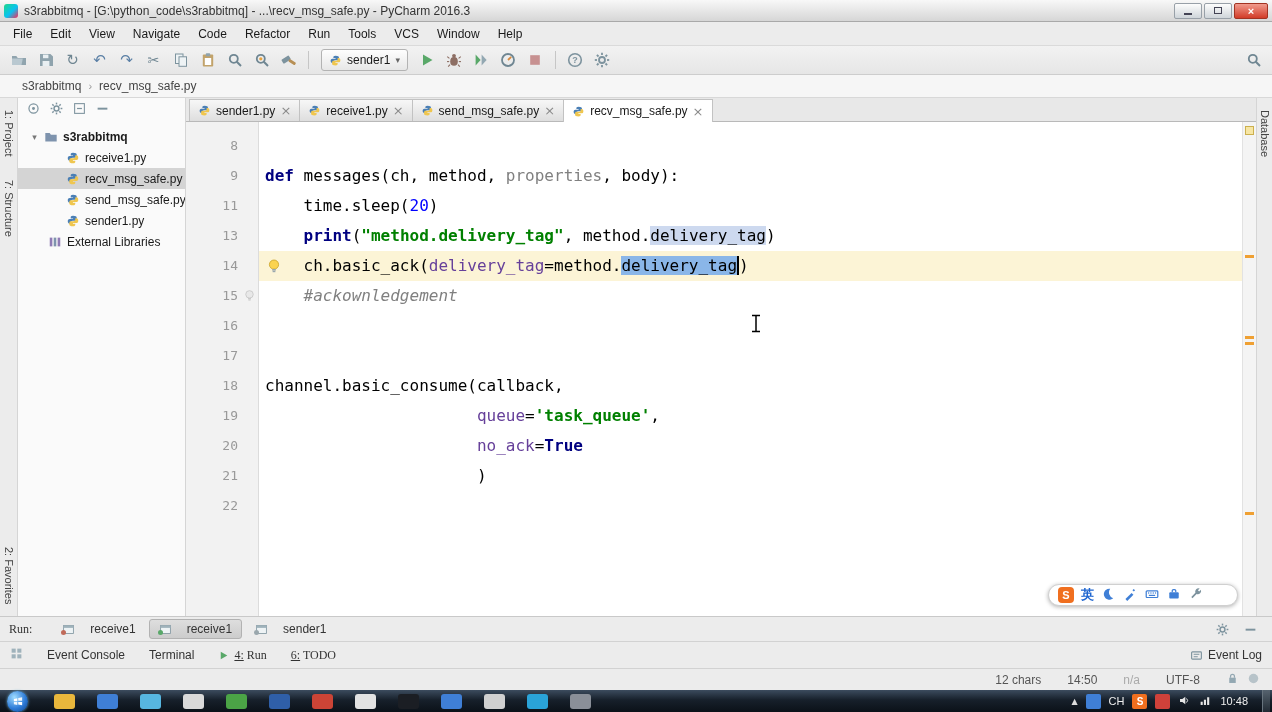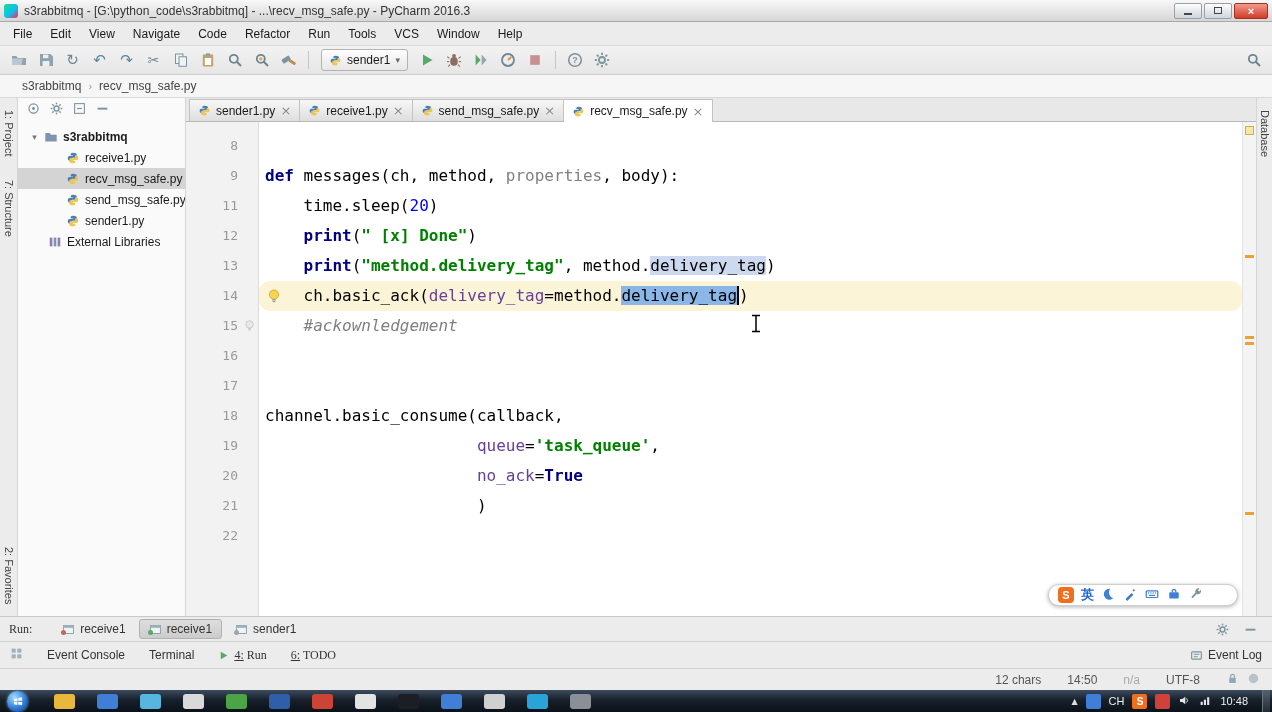--- a/index.html
+++ b/index.html
@@ -59,40 +59,40 @@
 .tab{height:22px;display:flex;align-items:center;gap:5px;padding:0 8px;border:1px solid #c2c2c2;border-bottom:none;background:linear-gradient(#f7f7f7,#dedede);margin-right:-1px;position:relative;}
 .tab.active{background:#fff;z-index:2;height:23px;margin-bottom:-1px;}
 .tab .xg{color:#8a8a8a;font-size:13px;font-family:"DejaVu Sans",sans-serif;}
 .editor-wrap{flex:1 1 auto;min-height:0;display:flex;position:relative;background:#fff;}
 .editor{flex:1 1 auto;min-width:0;display:flex;flex-direction:column;font-family:"DejaVu Sans Mono",monospace;font-size:16px;overflow:hidden;}
 .cline{display:flex;flex:0 0 30px;height:30px;}
 .cline.sp9{flex:0 0 9px;height:9px;}
 .cline.fill{flex:1 1 auto;height:auto;}
 .gut{flex:0 0 73px;background:#f2f2f2;border-right:1px solid #dcdcdc;color:#999;text-align:right;padding-right:20px;font-size:13px;line-height:30px;position:relative;}
 .codec{flex:1;white-space:pre;line-height:30px;position:relative;padding-left:6px;color:#000;}
-.cline.current .codec{background:#fcf4d6;border-radius:11px;}
+.cline.current .codec{background:#fcf4d6;}
 .tk-kw{color:#000080;font-weight:bold;}
 .tk-str{color:#008000;font-weight:bold;}
 .tk-num{color:#0000ff;}
 .tk-com{color:#808080;font-style:italic;}
 .tk-kwarg{color:#66409a;}
 .tk-un{color:#808080;}
 .tk-hl{background:#cdd9ef;}
 .tk-sel{background:#8ab6e8;}
 .caret{display:inline-block;width:2px;height:19px;background:#000;vertical-align:-4px;}
 .bulb-code{position:absolute;left:7px;top:7px;}
 .bulb-gut{position:absolute;right:2px;top:8px;}
 .vscroll{flex:0 0 14px;background:#f4f4f4;border-left:1px solid #e2e2e2;position:relative;}
 .v-ind{position:absolute;top:4px;left:2px;width:9px;height:9px;background:#f7e6a4;border:1px solid #ccb04e;}
 .v-mark{position:absolute;left:2px;width:9px;height:3px;background:#efa033;}
 
 
 .runrow{flex:0 0 24px;background:#ececec;border-top:1px solid #c9c9c9;display:flex;align-items:center;gap:3px;padding:0 9px;}
 .rr-label{color:#333;margin-right:17px;font-family:Liberation Serif, serif;}
-.rtab{height:20px;display:flex;align-items:center;gap:5px;padding:0 9px;color:#333;border:1px solid transparent;border-radius:3px;position:relative;}
+.rtab{height:20px;display:flex;align-items:center;gap:15px;padding:0 9px;color:#333;border:1px solid transparent;border-radius:3px;position:relative;}
 .rtab.active{background:linear-gradient(#dedede,#cccccc);border-color:#b2b2b2;}
 .rdot{width:5px;height:5px;border-radius:50%;position:absolute;left:8px;bottom:3px;}
 .rr-spacer{flex:1;}
 
 
 .twbar{flex:0 0 27px;background:#ececec;border-top:1px solid #d2d2d2;display:flex;align-items:center;gap:24px;padding:0 10px;color:#333;}
 .tw-item{display:flex;align-items:center;gap:5px;}
 .mnemonic{display:inline-block;font-family:Liberation Serif, serif;}
 .mnemonic::first-letter{text-decoration:underline;}
 .tw-right{margin-left:auto;display:flex;align-items:center;gap:6px;}
@@ -484,24 +484,20 @@
             </div>
             <div class="cline">
               <div class="gut">9</div>
               <div class="codec"><span class="tk-kw">def </span><span>messages(ch, method, </span><span class="tk-un">properties</span><span>, body):</span></div>
             </div>
             <div class="cline">
               <div class="gut">11</div>
               <div class="codec"><span>    time.sleep(</span><span class="tk-num">20</span><span>)</span></div>
             </div>
             <div class="cline">
-              <div class="gut">12</div>
-              <div class="codec"><span>    </span><span class="tk-kw">print</span><span>(</span><span class="tk-str">" [x] Done"</span><span>)</span></div>
-            </div>
-            <div class="cline">
               <div class="gut">13</div>
               <div class="codec"><span>    </span><span class="tk-kw">print</span><span>(</span><span class="tk-str">"method.delivery_tag"</span><span>, method.</span><span class="tk-hl">delivery_tag</span><span>)</span></div>
             </div>
             <div class="cline current">
               <div class="gut">14</div>
               <div class="codec"><span class="icon bulb-code"><svg width="16" height="16" viewBox="0 0 16 16" xmlns="http://www.w3.org/2000/svg">
                     <circle cx="8" cy="6.6" r="4.6" fill="#fbd34f" stroke="#c9a227" stroke-width="0.8"></circle>
                     <rect x="6.2" y="11" width="3.6" height="1.6" fill="#9aa7ad"></rect>
                     <rect x="6.6" y="12.8" width="2.8" height="1.4" fill="#9aa7ad"></rect>
                   </svg></span><span>    ch.basic_ack(</span><span class="tk-kwarg">delivery_tag</span><span>=method.</span><span class="tk-sel">delivery_tag</span><span class="caret"></span><span>)</span></div>

